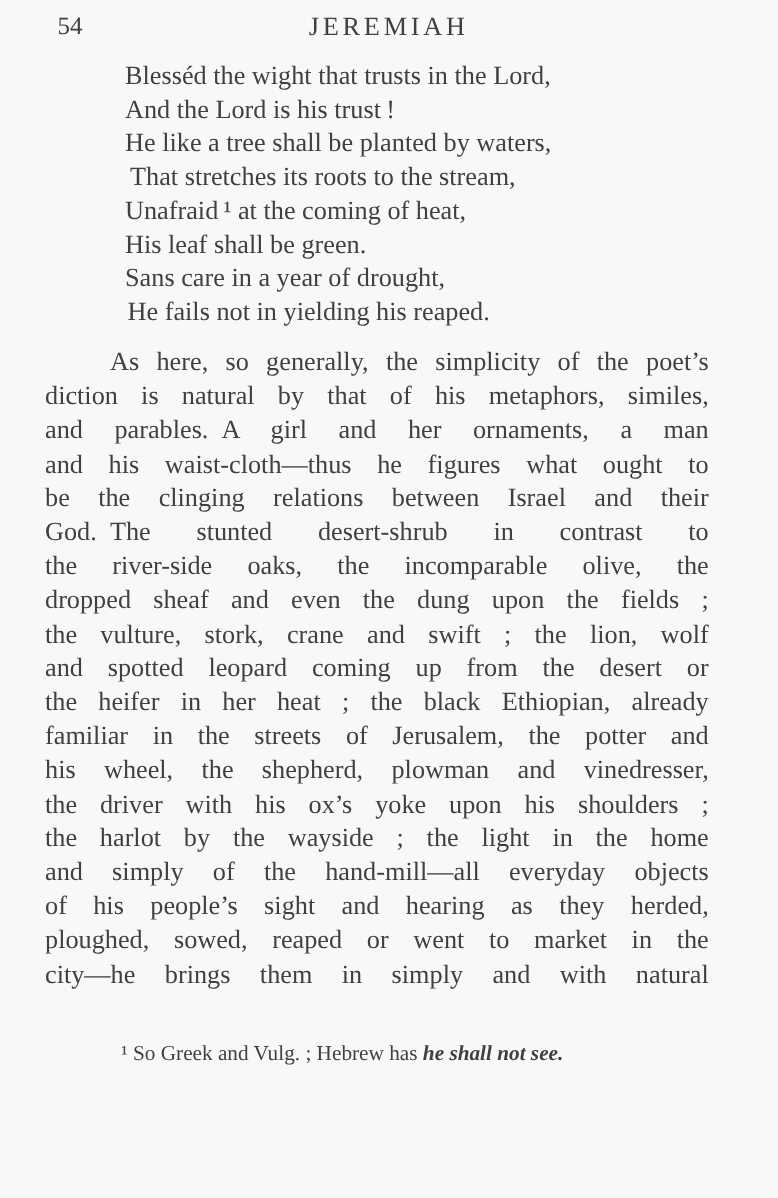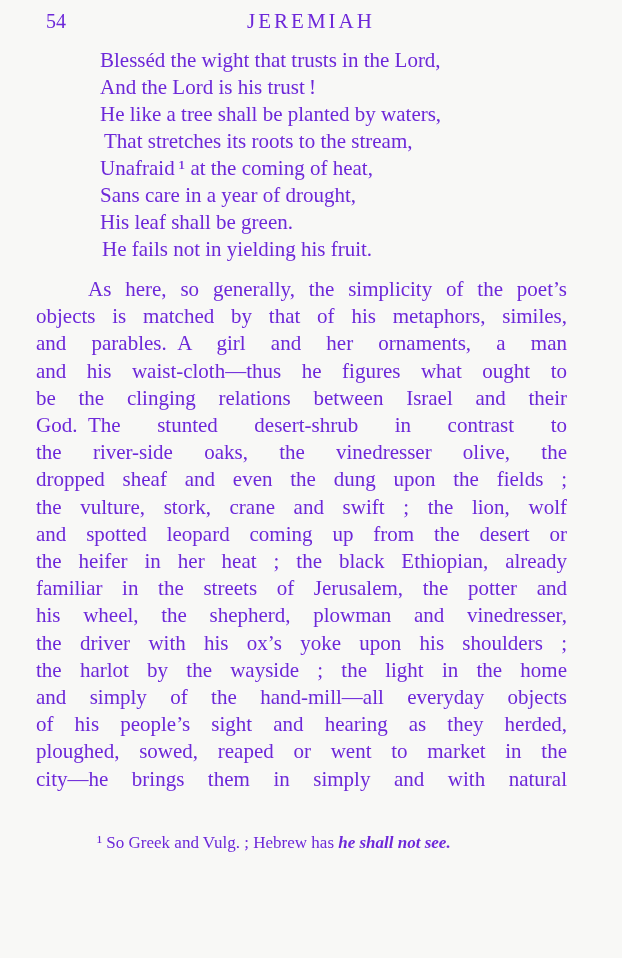--- a/index.html
+++ b/index.html
@@ -1,21 +1,21 @@
 <!DOCTYPE html>
 <html><head>
 <meta charset="utf-8">
 <style>
   html,body{margin:0;padding:0;}
   body{background:#e9e9e7;}
   .page{
     position:relative;
     width:622px;height:958px;
     background:#f8f8f6;
-    color:#6d28d9;
+    color:#404040;
     font-family:"Liberation Serif", serif;
     overflow:hidden;
   }
   .pageno{
     position:absolute;left:46px;top:10px;
     font-size:20px;
   }
   .head{
     position:absolute;left:0;top:9px;width:100%;
     text-align:center;
@@ -53,33 +53,33 @@
 
   <div class="pageno">54</div>
   <div class="head">JEREMIAH</div>
 
   <div class="poem">
     <div class="pl">Blesséd the wight that trusts in the Lord,</div>
     <div class="pl">And the Lord is his trust !</div>
     <div class="pl">He like a tree shall be planted by waters,</div>
     <div class="pl i1">That stretches its roots to the stream,</div>
     <div class="pl">Unafraid ¹ at the coming of heat,</div>
+    <div class="pl">His leaf shall be green.</div>
     <div class="pl">Sans care in a year of drought,</div>
-    <div class="pl">His leaf shall be green.</div>
-    <div class="pl i2">He fails not in yielding his fruit.</div>
+    <div class="pl i2">He fails not in yielding his reaped.</div>
   </div>
 
   <div class="para">
     <div class="ln first">As here, so generally, the simplicity of the poet’s</div>
-    <div class="ln">objects is matched by that of his metaphors, similes,</div>
+    <div class="ln">diction is natural by that of his metaphors, similes,</div>
     <div class="ln">and parables. A girl and her ornaments, a man</div>
     <div class="ln">and his waist-cloth—thus he figures what ought to</div>
     <div class="ln">be the clinging relations between Israel and their</div>
     <div class="ln">God. The stunted desert-shrub in contrast to</div>
-    <div class="ln">the river-side oaks, the vinedresser olive, the</div>
+    <div class="ln">the river-side oaks, the incomparable olive, the</div>
     <div class="ln">dropped sheaf and even the dung upon the fields ;</div>
     <div class="ln">the vulture, stork, crane and swift ; the lion, wolf</div>
     <div class="ln">and spotted leopard coming up from the desert or</div>
     <div class="ln">the heifer in her heat ; the black Ethiopian, already</div>
     <div class="ln">familiar in the streets of Jerusalem, the potter and</div>
     <div class="ln">his wheel, the shepherd, plowman and vinedresser,</div>
     <div class="ln">the driver with his ox’s yoke upon his shoulders ;</div>
     <div class="ln">the harlot by the wayside ; the light in the home</div>
     <div class="ln">and simply of the hand-mill—all everyday objects</div>
     <div class="ln">of his people’s sight and hearing as they herded,</div>

